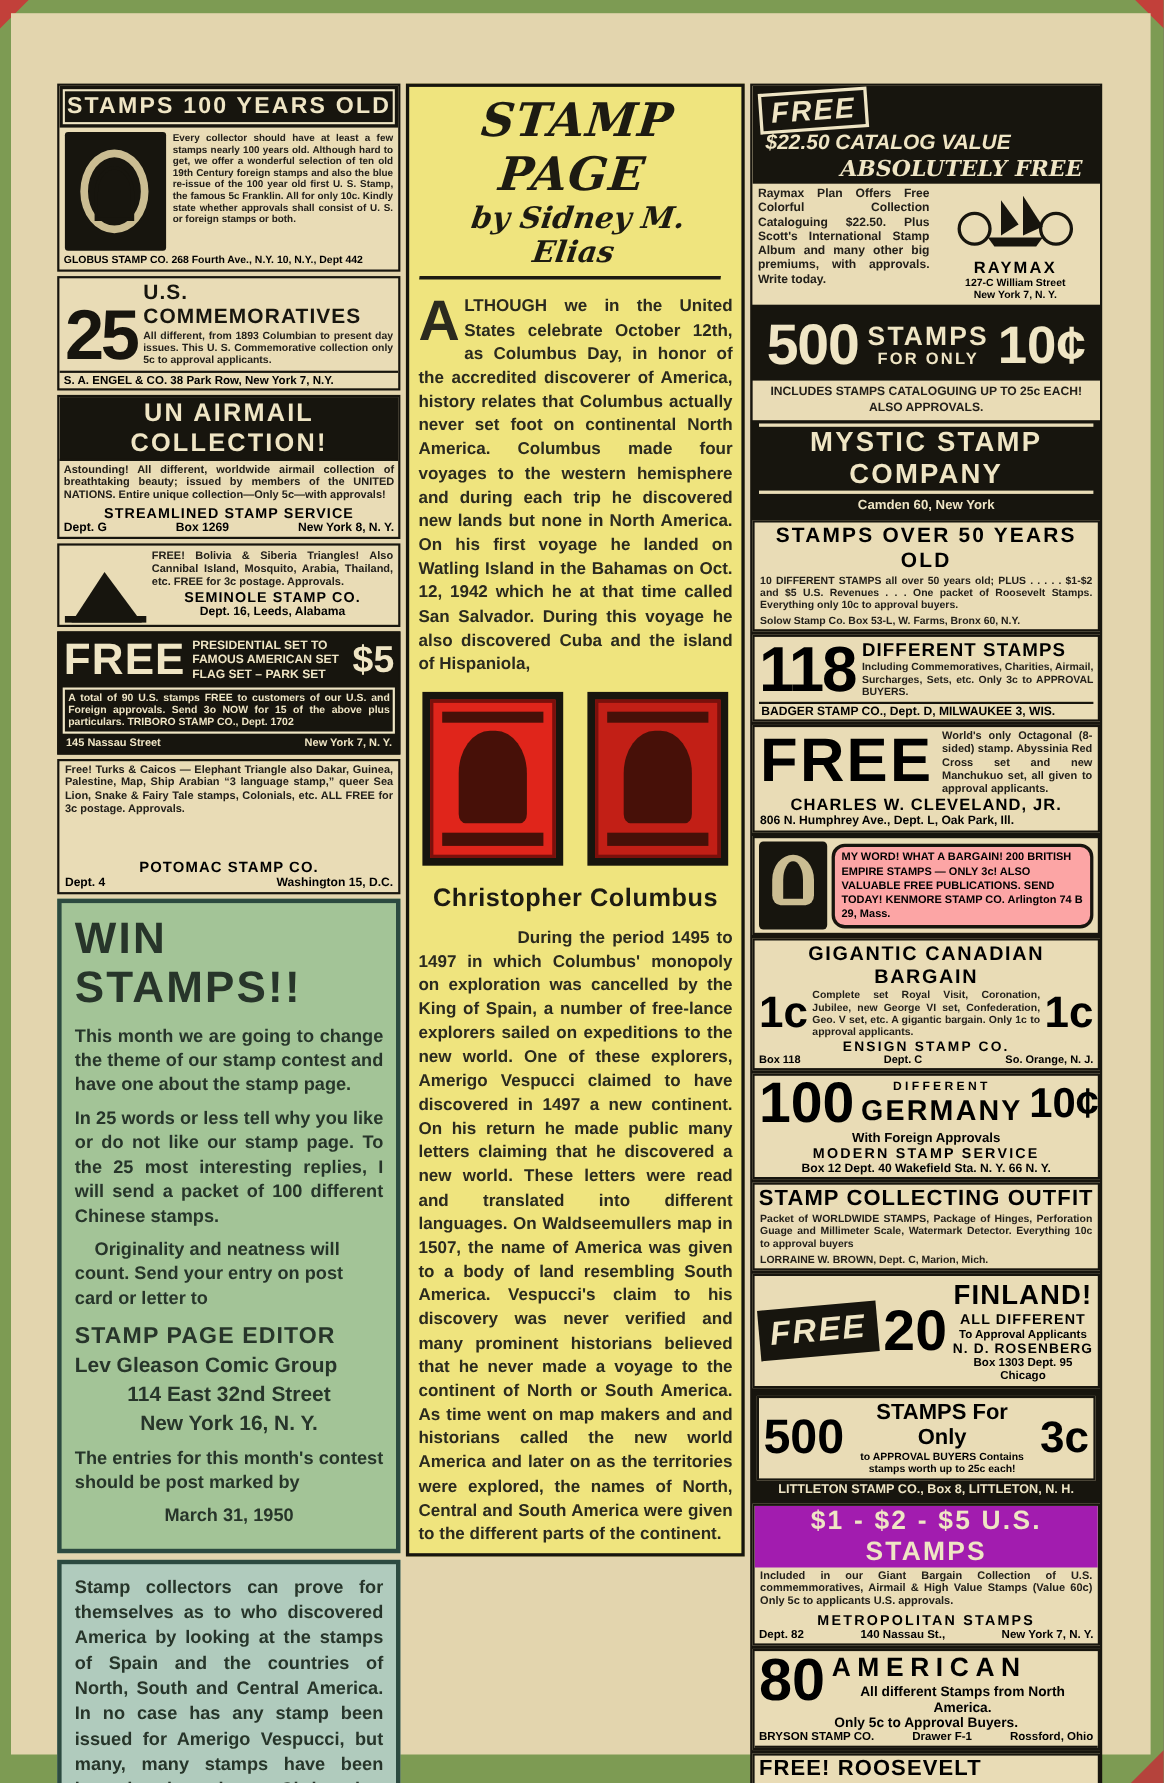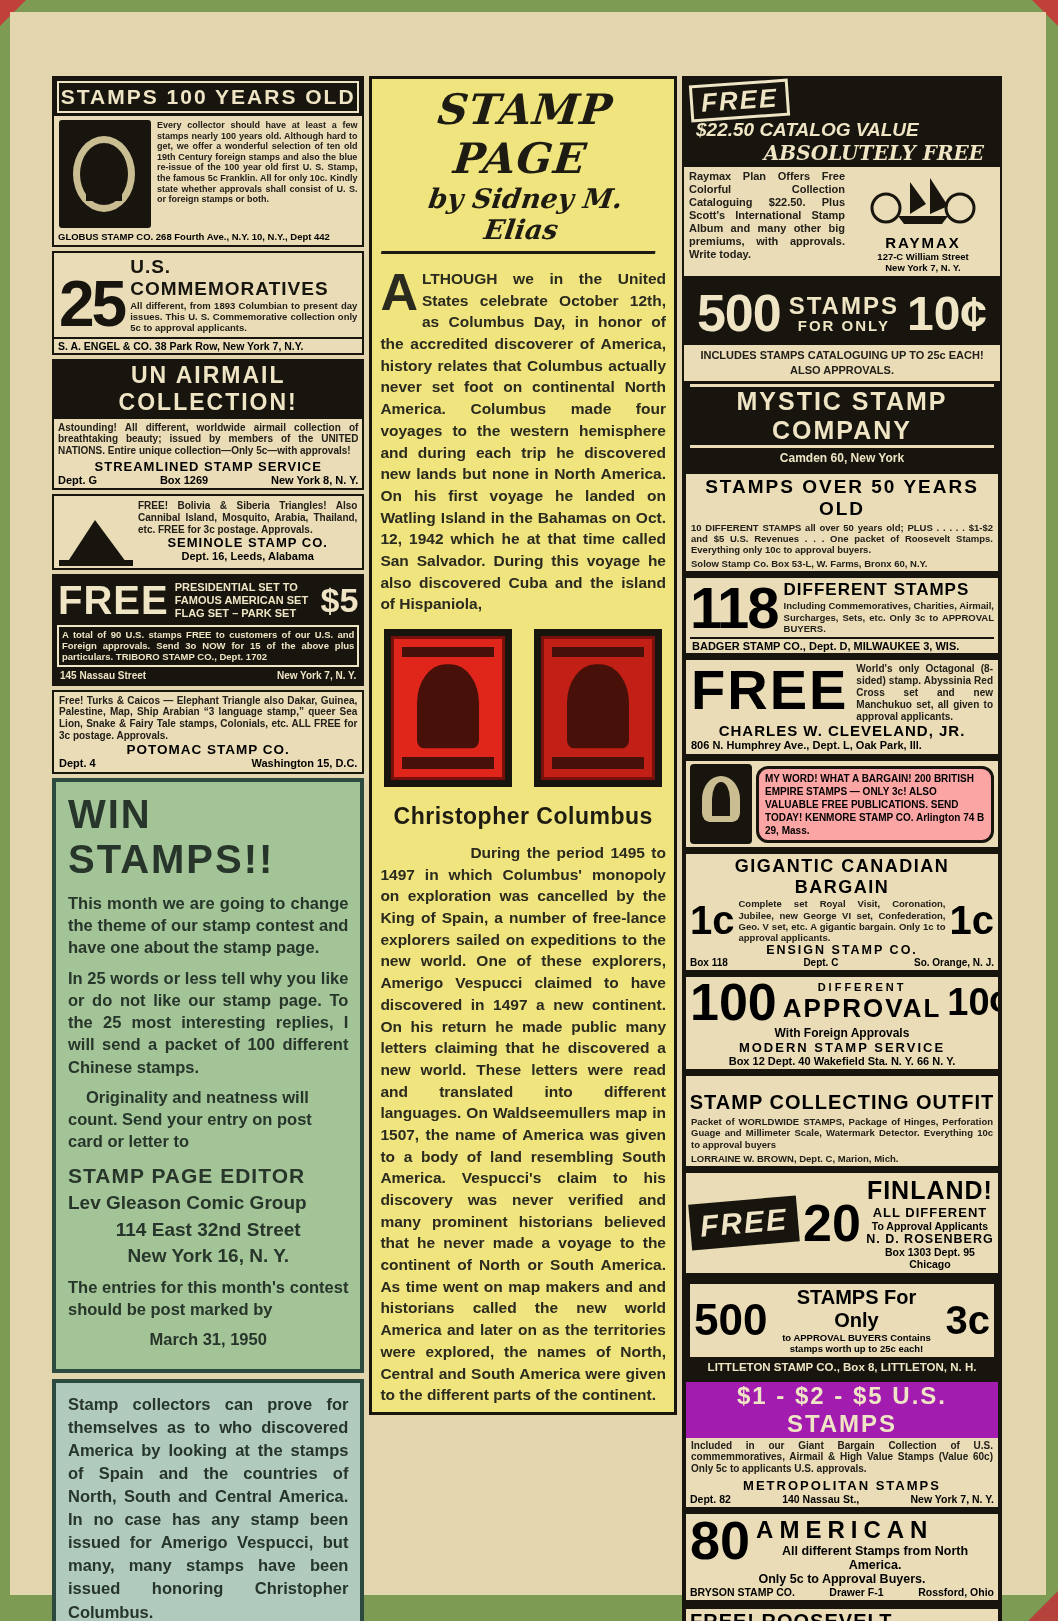--- a/index.html
+++ b/index.html
@@ -50,21 +50,21 @@
 
   .triboro-head { display:flex; align-items:center; gap:6px; padding:2px 4px; }
   .triboro-head .free { font-size:40px; font-weight:bold; letter-spacing:1px; }
   .triboro-head .mid { flex:1; font-size:11px; font-weight:bold; line-height:1.2; text-align:left; }
   .triboro-head .price { font-size:34px; font-weight:bold; }
   .triboro-body { margin:0 3px 3px; border:2px solid #efe5c4; padding:2px 3px; color:#efe5c4; background:#17150e; }
   .triboro-body .smalltext { color:#efe5c4; }
   .triboro-foot { display:flex; justify-content:space-between; color:#efe5c4; font-size:10px; font-weight:bold; padding:0 6px 3px; }
 
   .potomac { padding:3px 5px; }
-  .pot-name { text-align:center; font-size:13.5px; font-weight:bold; letter-spacing:1px; }
+  .pot-name { text-align:center; font-size:13.5px; font-weight:bold; letter-spacing:1px;margin-top:39px; }
   .pot-foot { display:flex; justify-content:space-between; font-size:11px; font-weight:bold; }
 
   .greenbox { background:#a3c497; border:4px solid #2c4a40; padding:10px 12px; margin-bottom:6px; color:#27352a; }
   .greenbox2 { background:#b0cbbd; }
   .win-title { font-size:40px; font-weight:bold; letter-spacing:2px; margin-bottom:10px; }
   .win-p { font-size:16.5px; font-weight:bold; line-height:1.35; text-align:justify; margin-bottom:8px; }
   .win-p.indent { text-indent:18px; text-align:left; }
   .win-addr { font-size:19px; font-weight:bold; line-height:1.4; margin:6px 0; }
   .win-addr .l0 { font-size:21px; letter-spacing:1px; }
   .win-addr .ctr { text-align:center; }
@@ -137,21 +137,21 @@
   .modern-row { display:flex; align-items:center; gap:6px; padding:2px 4px 0; }
   .modern .n100 { font-size:52px; font-weight:bold; line-height:0.9; }
   .modern .mid { flex:1; text-align:center; font-weight:bold; }
   .modern .mid .sm { font-size:11px; letter-spacing:3px; }
   .modern .mid .lg { font-size:26px; letter-spacing:2px; }
   .modern .c10 { font-size:38px; font-weight:bold; }
   .modern-sub { text-align:center; font-size:12px; font-weight:bold; }
   .modern-name { text-align:center; font-size:13px; font-weight:bold; letter-spacing:2px; }
   .modern-foot { font-size:11px; font-weight:bold; text-align:center; padding-bottom:2px; }
 
-  .outfit-title { text-align:center; font-size:20px; font-weight:bold; letter-spacing:1px; padding-top:15px; }
+  .outfit-title { text-align:center; font-size:20px; font-weight:bold; letter-spacing:1px; padding-top:1px; }
 
   .rosen { display:flex; gap:5px; padding:3px 4px; }
   .rosen-free { flex:none; background:#17150e; color:#efe5c4; font-size:30px; font-weight:bold; font-style:italic; padding:6px 10px; transform:rotate(-5deg); letter-spacing:2px; align-self:center; }
   .rosen .n20 { font-size:52px; font-weight:bold; align-self:center; }
   .rosen-right { flex:1; text-align:center; font-weight:bold; }
   .rosen-right .fin { font-size:25px; letter-spacing:1px; }
   .rosen-right .ad1 { font-size:13px; letter-spacing:1px; }
   .rosen-right .ad2 { font-size:10.5px; }
   .rosen-right .nm { font-size:12.5px; letter-spacing:1px; }
   .rosen-right .ft { font-size:10.5px; }
@@ -397,21 +397,21 @@
           <span>Dept. C</span>
           <span>So. Orange, N. J.</span>
         </div>
       </div>
 
       <div class="ad modern">
         <div class="modern-row">
           <div class="n100">100</div>
           <div class="mid">
             <div class="sm">DIFFERENT</div>
-            <div class="lg">APPROVAL</div>
+            <div class="lg">GERMANY</div>
           </div>
           <div class="c10">10¢</div>
         </div>
         <div class="modern-sub">With Foreign Approvals</div>
         <div class="modern-name">MODERN STAMP SERVICE</div>
         <div class="modern-foot">Box 12  Dept. 40  Wakefield Sta.  N. Y. 66  N. Y.</div>
       </div>
 
       <div class="ad">
         <div class="outfit-title">STAMP COLLECTING OUTFIT</div>

